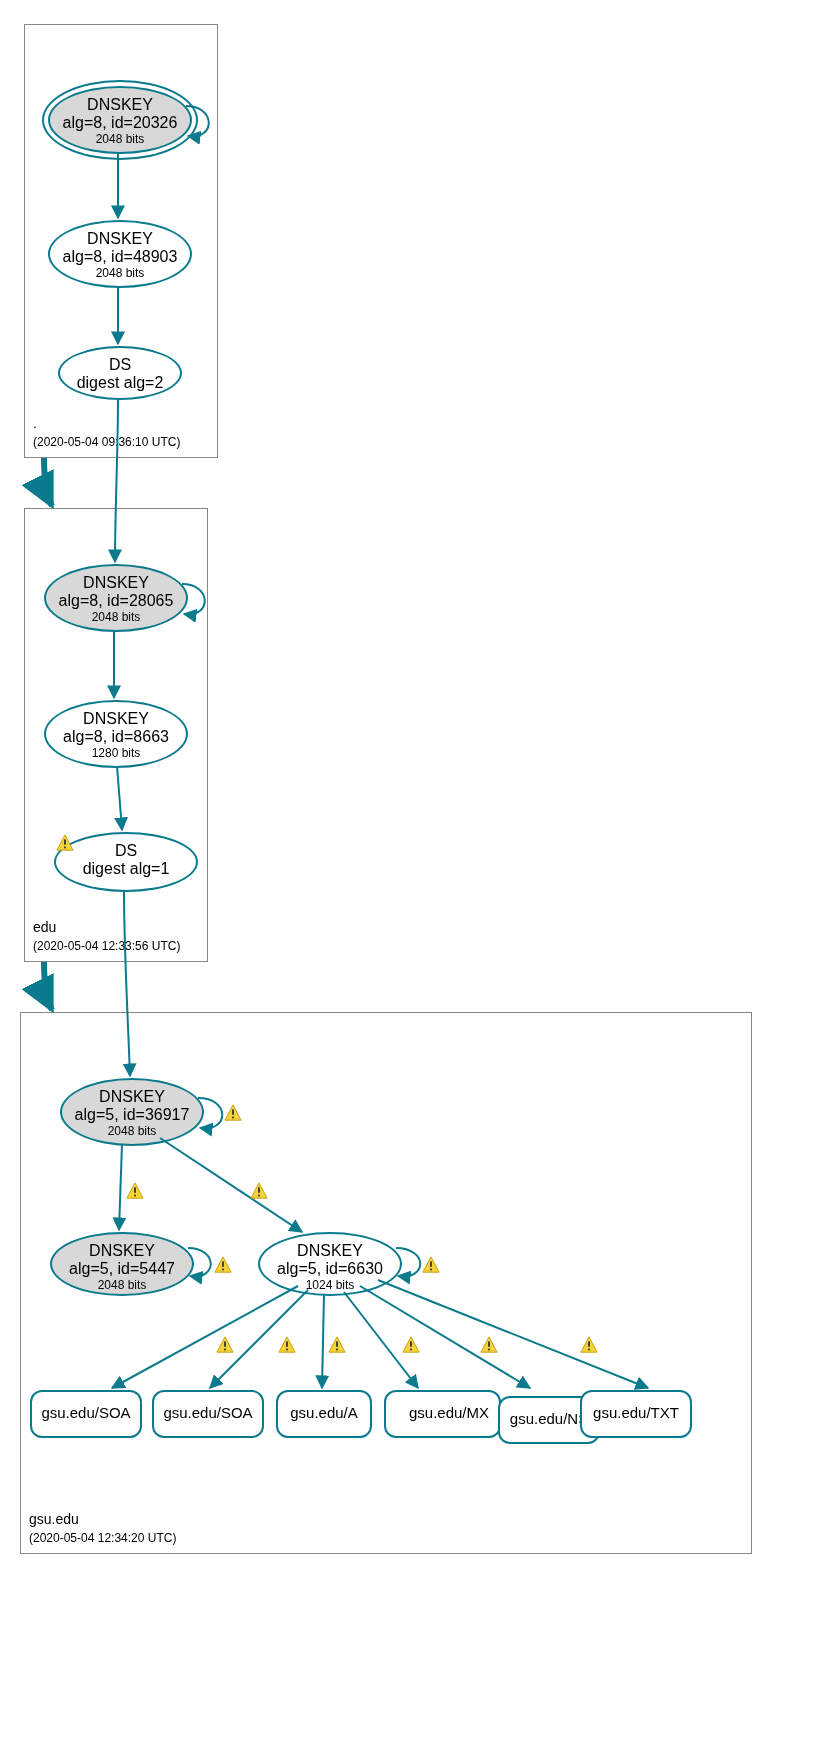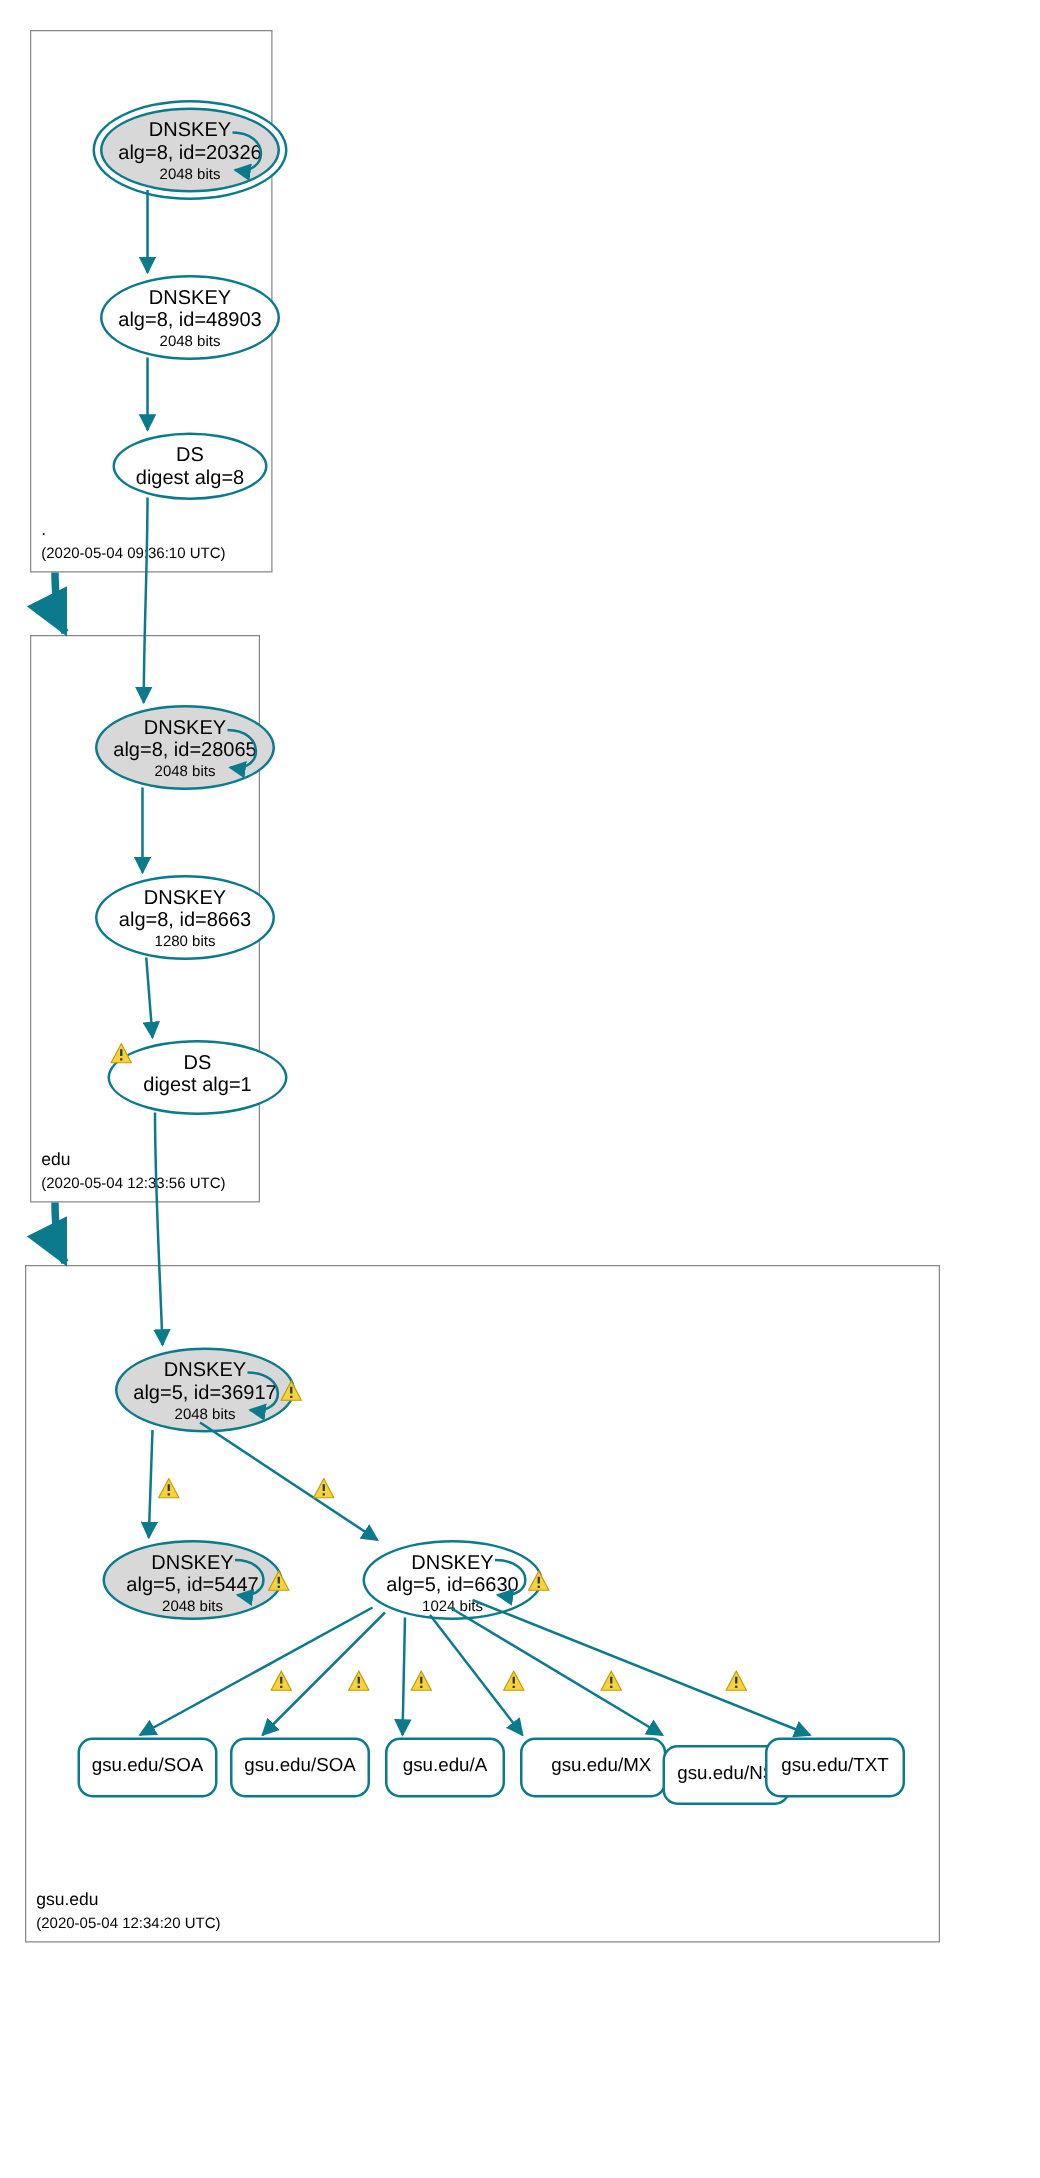--- a/index.html
+++ b/index.html
@@ -25,21 +25,20 @@
     position: absolute;
     left: 8px;
     font-size: 12px;
     color: #000;
   }
   .node {
     position: absolute;
     border: 2px solid #0a7a8c;
     background: #fff;
     text-align: center;
-    margin-left: 32px;
   }
   .node.ellipse { border-radius: 50%; }
   .node.rounded { border-radius: 12px; }
   .node.grey { background: #d8d8d8; }
   .node.trust { box-shadow: 0 0 0 4px #fff, 0 0 0 6px #0a7a8c; }
   .node .t1 { font-size: 16px; margin-top: 8px; }
   .node .t2 { font-size: 16px; }
   .node .t3 { font-size: 12px; }
   .rr .t1 { font-size: 15px; margin-top: 12px; }
   svg { position:absolute; top:0; left:0; pointer-events:none; }
@@ -67,21 +66,21 @@
   <div class="t2">alg=8, id=20326</div>
   <div class="t3">2048 bits</div>
 </div>
 <div class="node ellipse" style="left:48px; top:220px; width:140px; height:64px;">
   <div class="t1">DNSKEY</div>
   <div class="t2">alg=8, id=48903</div>
   <div class="t3">2048 bits</div>
 </div>
 <div class="node ellipse" style="left:58px; top:346px; width:120px; height:50px;">
   <div class="t1">DS</div>
-  <div class="t2">digest alg=8</div>
+  <div class="t2">digest alg=2</div>
 </div>
 
 <div class="node ellipse grey" style="left:44px; top:564px; width:140px; height:64px;">
   <div class="t1">DNSKEY</div>
   <div class="t2">alg=8, id=28065</div>
   <div class="t3">2048 bits</div>
 </div>
 <div class="node ellipse" style="left:44px; top:700px; width:140px; height:64px;">
   <div class="t1">DNSKEY</div>
   <div class="t2">alg=8, id=8663</div>

